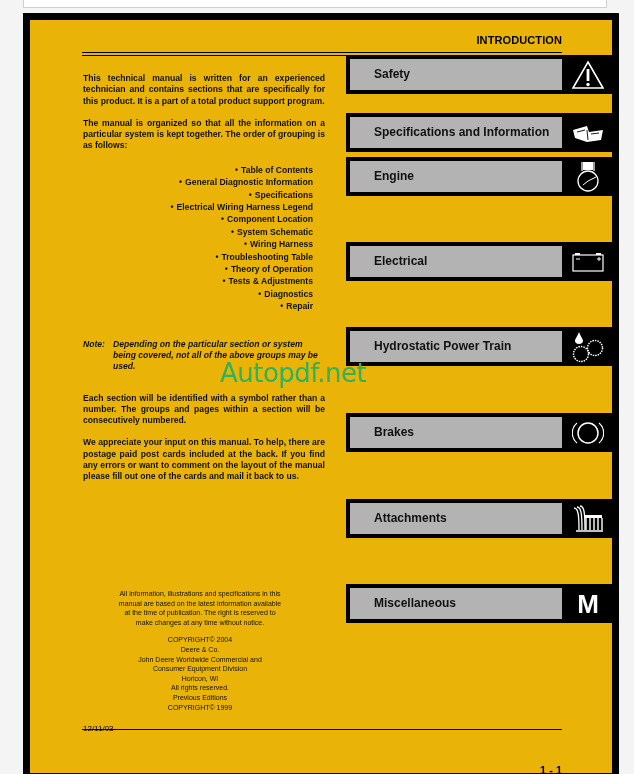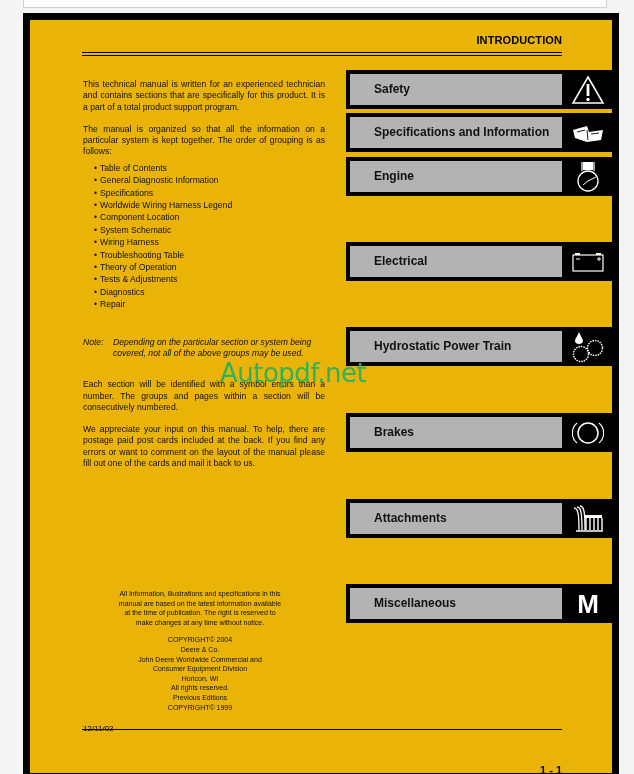--- a/index.html
+++ b/index.html
@@ -1,24 +1,24 @@
 <!DOCTYPE html>
 <html><head>
   <meta charset="utf-8">
   <style>
     html, body { margin:0; padding:0; }
     body { width:634px; height:774px; background:#f4f4f4; position:relative; overflow:hidden; font-family:"Liberation Sans", sans-serif; color:#000; }
     .prev-page { position:absolute; left:23px; top:-10px; width:582px; height:16px; background:#fff; border:1px solid #cfcfcf; }
     .page { position:absolute; left:23px; top:13px; width:582px; height:753px; background:#eab308; border:7px solid #000000; overflow:hidden; }
     .header-title { position:absolute; right:50px; top:14px; font-size:11px; font-weight:bold; letter-spacing:0.1px; }
     .header-rule { position:absolute; left:52px; top:32px; width:480px; height:4px; border-top:1.2px solid #000; border-bottom:1.2px solid #000; box-sizing:border-box; }
-    .left-col { position:absolute; left:53px; top:59px; width:242px; font-size:8.6px; line-height:11.3px; color:#111; }
+    .left-col { position:absolute; left:53px; top:53px; width:242px; font-size:8.6px; line-height:11.3px; color:#111;font-weight:bold; }
     .left-col p { margin:0; text-align:justify; }
     .left-col .para-gap { height:11px; }
-    .bullets { list-style:none; margin:4px; padding:0 0 0 7px; }
+    .bullets { list-style:none; margin:12px; padding:0 0 0 7px;text-align:right; }
     .bullets li { margin:0; line-height:12.4px; }
     .bullets li::before { content:"\2022"; margin-right:3px; }
     .note { display:flex; font-style:italic; margin-top:26px; }
     .note .note-label { width:30px; flex:none; }
     .note .note-text { flex:1; padding-right:4px; }
     .copyright { position:absolute; left:88px; top:569px; width:164px; text-align:center; font-size:7px; line-height:9.6px; color:#111; }
     .copyright .gap { height:8px; }
     .footer-rule { position:absolute; left:52px; top:709px; width:480px; height:0; border-top:1px solid #000; }
     .footer-date { position:absolute; left:53px; top:704px; font-size:8px; }
     .footer-page { position:absolute; right:50px; top:724px; font-size:11px; font-weight:bold;margin-top:20px; }
@@ -39,54 +39,54 @@
   <div class="header-rule"></div>
 
   <div class="left-col">
     <p>This technical manual is written for an experienced technician and contains sections that are specifically for this product. It is a part of a total product support program.</p>
     <div class="para-gap"></div>
     <p>The manual is organized so that all the information on a particular system is kept together. The order of grouping is as follows:</p>
     <ul class="bullets">
       <li>Table of Contents</li>
       <li>General Diagnostic Information</li>
       <li>Specifications</li>
-      <li>Worldwide Wiring Harness Legend</li>
+      <li>Electrical Wiring Harness Legend</li>
       <li>Component Location</li>
       <li>System Schematic</li>
       <li>Wiring Harness</li>
       <li>Troubleshooting Table</li>
       <li>Theory of Operation</li>
       <li>Tests &amp; Adjustments</li>
       <li>Diagnostics</li>
       <li>Repair</li>
     </ul>
     <div class="note">
       <span class="note-label">Note:</span>
       <span class="note-text">Depending on the particular section or system being covered, not all of the above groups may be used.</span>
     </div>
     <div class="para-gap" style="height:20px"></div>
-    <p>Each section will be identified with a symbol errors than a number. The groups and pages within a section will be consecutively numbered.</p>
+    <p>Each section will be identified with a symbol rather than a number. The groups and pages within a section will be consecutively numbered.</p>
     <div class="para-gap"></div>
     <p>We appreciate your input on this manual. To help, there are postage paid post cards included at the back. If you find any errors or want to comment on the layout of the manual please fill out one of the cards and mail it back to us.</p>
   </div>
 
   <div class="copyright">
     <div>All information, illustrations and specifications in this manual are based on the latest information available at the time of publication. The right is reserved to make changes at any time without notice.</div>
     <div class="gap"></div>
     <div>COPYRIGHT© 2004</div>
     <div>Deere &amp; Co.</div>
     <div>John Deere Worldwide Commercial and</div>
     <div>Consumer Equipment Division</div>
     <div>Horicon, WI</div>
     <div>All rights reserved.</div>
     <div>Previous Editions</div>
     <div>COPYRIGHT© 1999</div>
   </div>
 
-  <div class="tab" style="top:50px">
+  <div class="tab" style="top:35px">
     <div class="tab-label">Safety</div>
     <div class="tab-icon">
       <svg width="34" height="30" viewBox="0 0 34 30">
           <path d="M17 2 L32 28 L2 28 Z" fill="none" stroke="#fff" stroke-width="1.6"></path>
           <rect x="15.6" y="9" width="2.8" height="12" fill="#fff"></rect>
           <circle cx="17" cy="24.5" r="1.7" fill="#fff"></circle>
         </svg>
     </div>
   </div>
 

